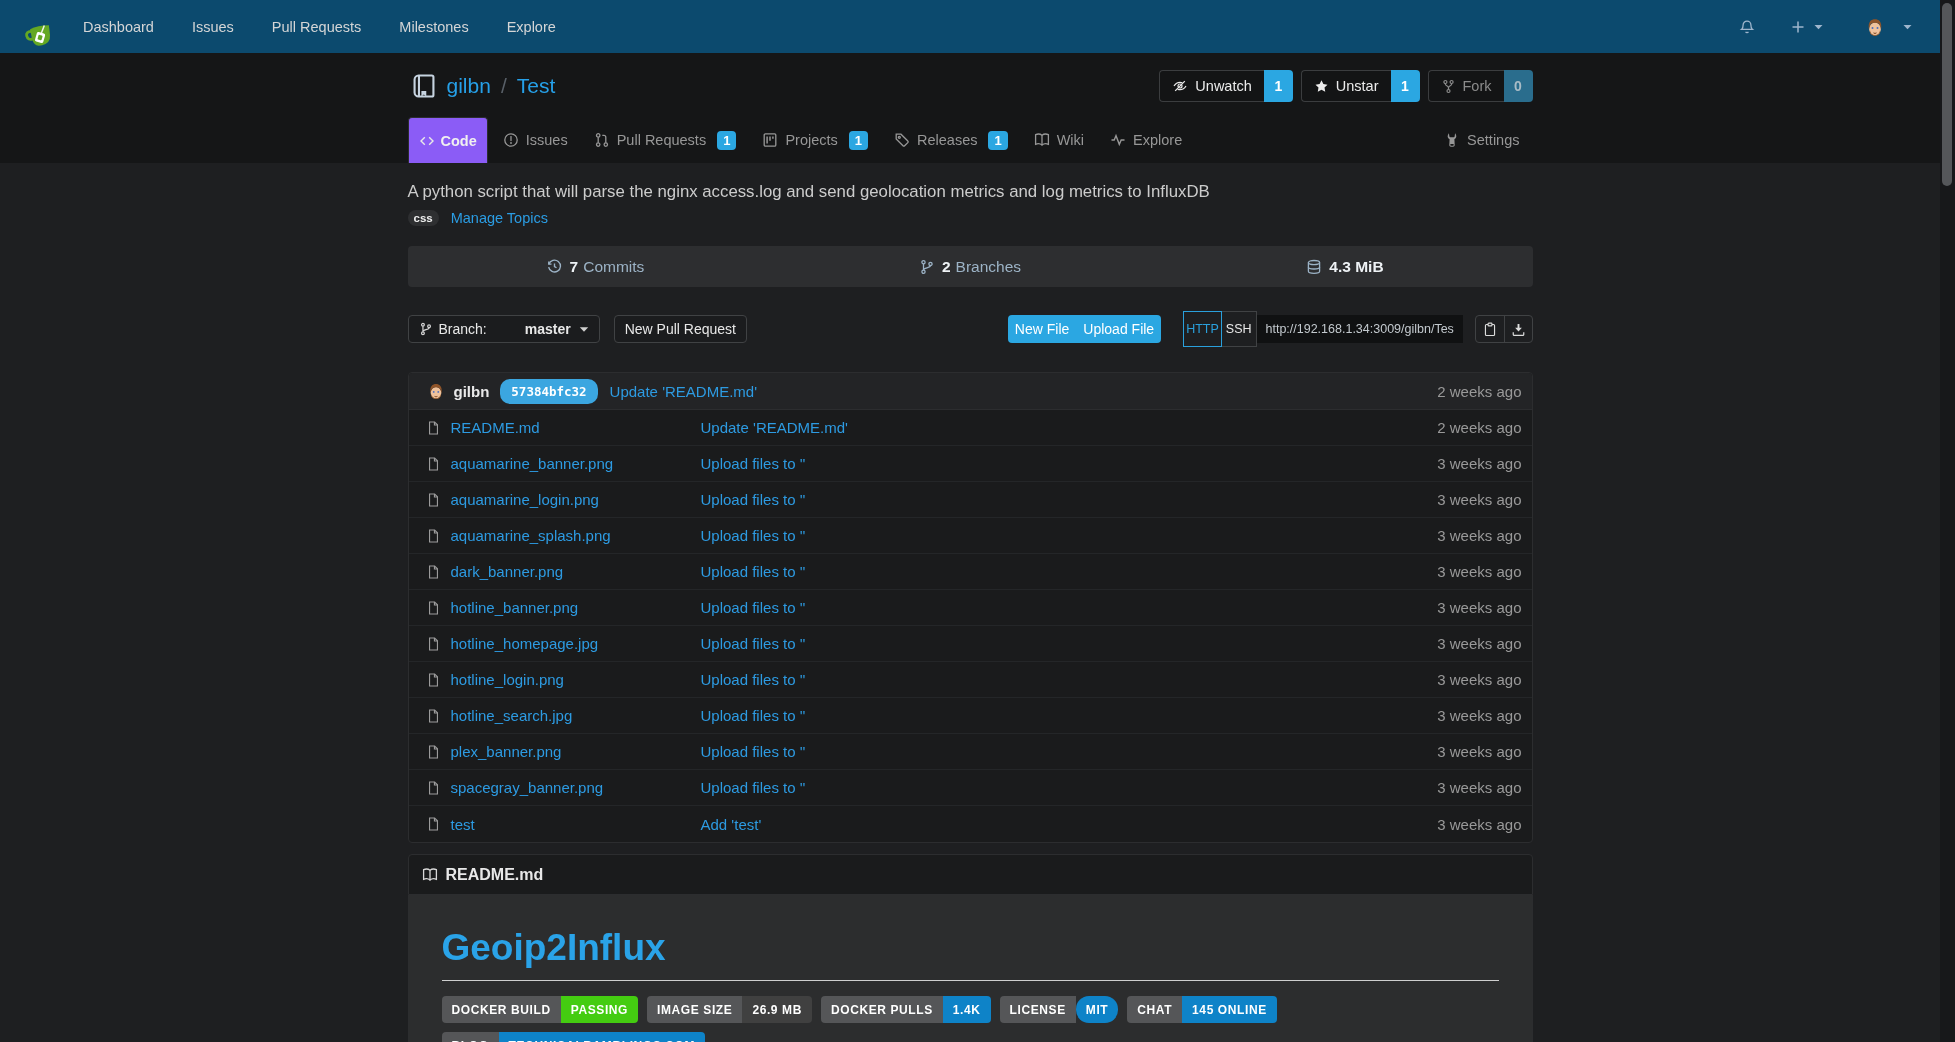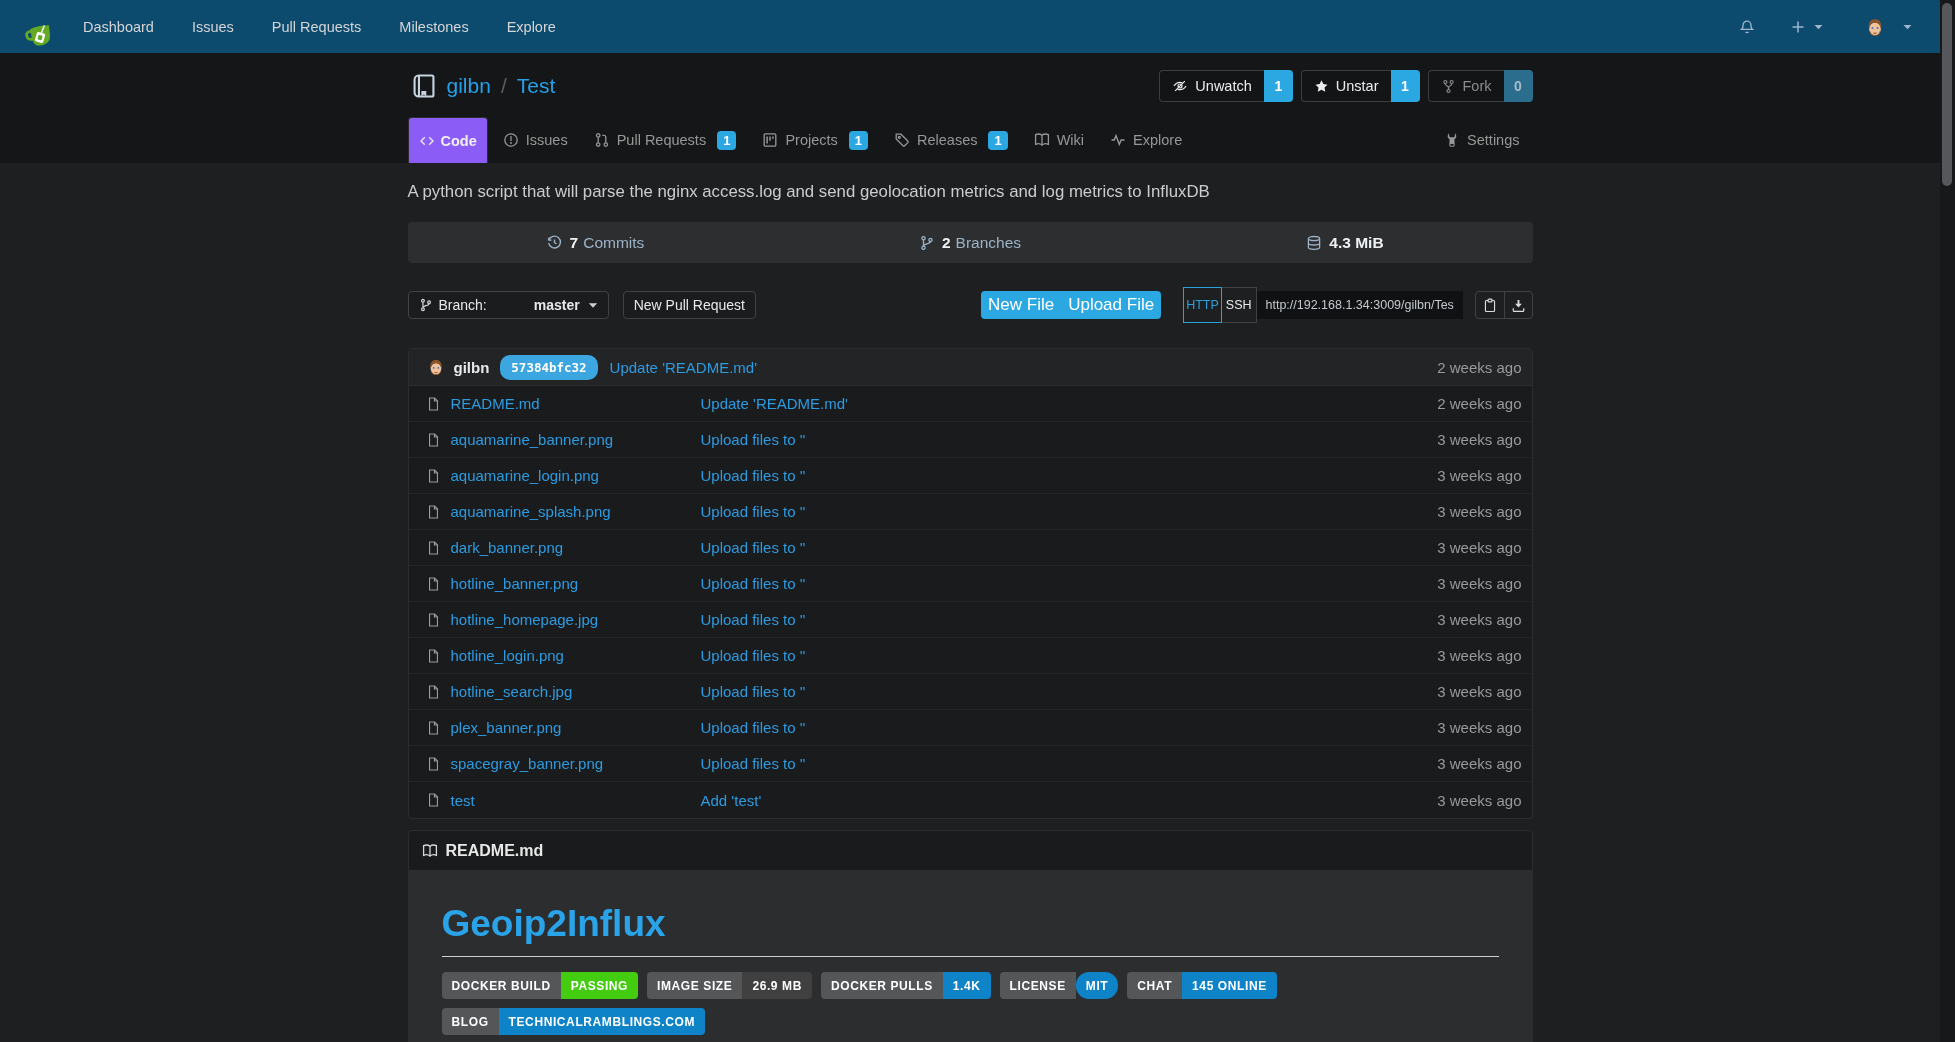--- a/index.html
+++ b/index.html
@@ -147,31 +147,31 @@
     border: 1px solid #404244;
     background: #1b1c1e;
     border-radius: 4px;
     color: #e8e8e8;
     font-size: 14px;
     display: inline-flex;
     align-items: center;
     padding: 0 10px;
   }
   .branch-btn .b-icon { margin-right: 6px; color: #d5d5d5; }
-  .branch-btn b { margin-left: 23px; padding-left: 24px; }
+  .branch-btn b { margin-left: 14px; padding-left: 24px; }
   .branch-btn .caret { margin-left: 8px; color: #cfcfcf; }
   .new-pr-btn { margin-left: 14px; }
   .right-tools { margin-left: auto; display: flex; align-items: center; }
   .blue-group {
     display: flex; align-items: center;
     background: #2ba7e2;
     border-radius: 4px;
     height: 28px;
     color: #fff;
-    font-size: 17px;
+    font-size: 14px;
   }
   .blue-group span { padding: 0 7px; }
   .proto-group { display: flex; margin-left: 22px; height: 36px; }
   .proto-http {
     display: inline-flex; align-items: center;
     border: 1px solid #2aa0dc;
     color: #2aa0dc;
     font-size: 12.5px;
     padding: 0 2px;
     background: transparent;
@@ -458,20 +458,24 @@
         </svg>
         <span>Settings</span>
       </a>
     </div>
   </div>
 </header>
 
 <main class="container">
   <div class="description">A python script that will parse the nginx access.log and send geolocation metrics and log metrics to InfluxDB</div>
 
+  <div class="topics">
+    <span class="topic-chip">css</span>
+    <a class="manage-topics">Manage Topics</a>
+  </div>
 
   <div class="stats-bar">
     <a class="stat-cell">
       <svg class="s-icon" width="17" height="17" viewBox="0 0 16 16" fill="none" stroke="currentColor" stroke-width="1.3">
         <path d="M2.6 3.2v2.6h2.6"></path>
         <path d="M2.7 5.8a5.6 5.6 0 1 1-.2 2.8"></path>
         <path d="M8 5.1V8l1.9 1.2"></path>
       </svg>
       <span class="stat-value">7</span>
       <span>Commits</span>

